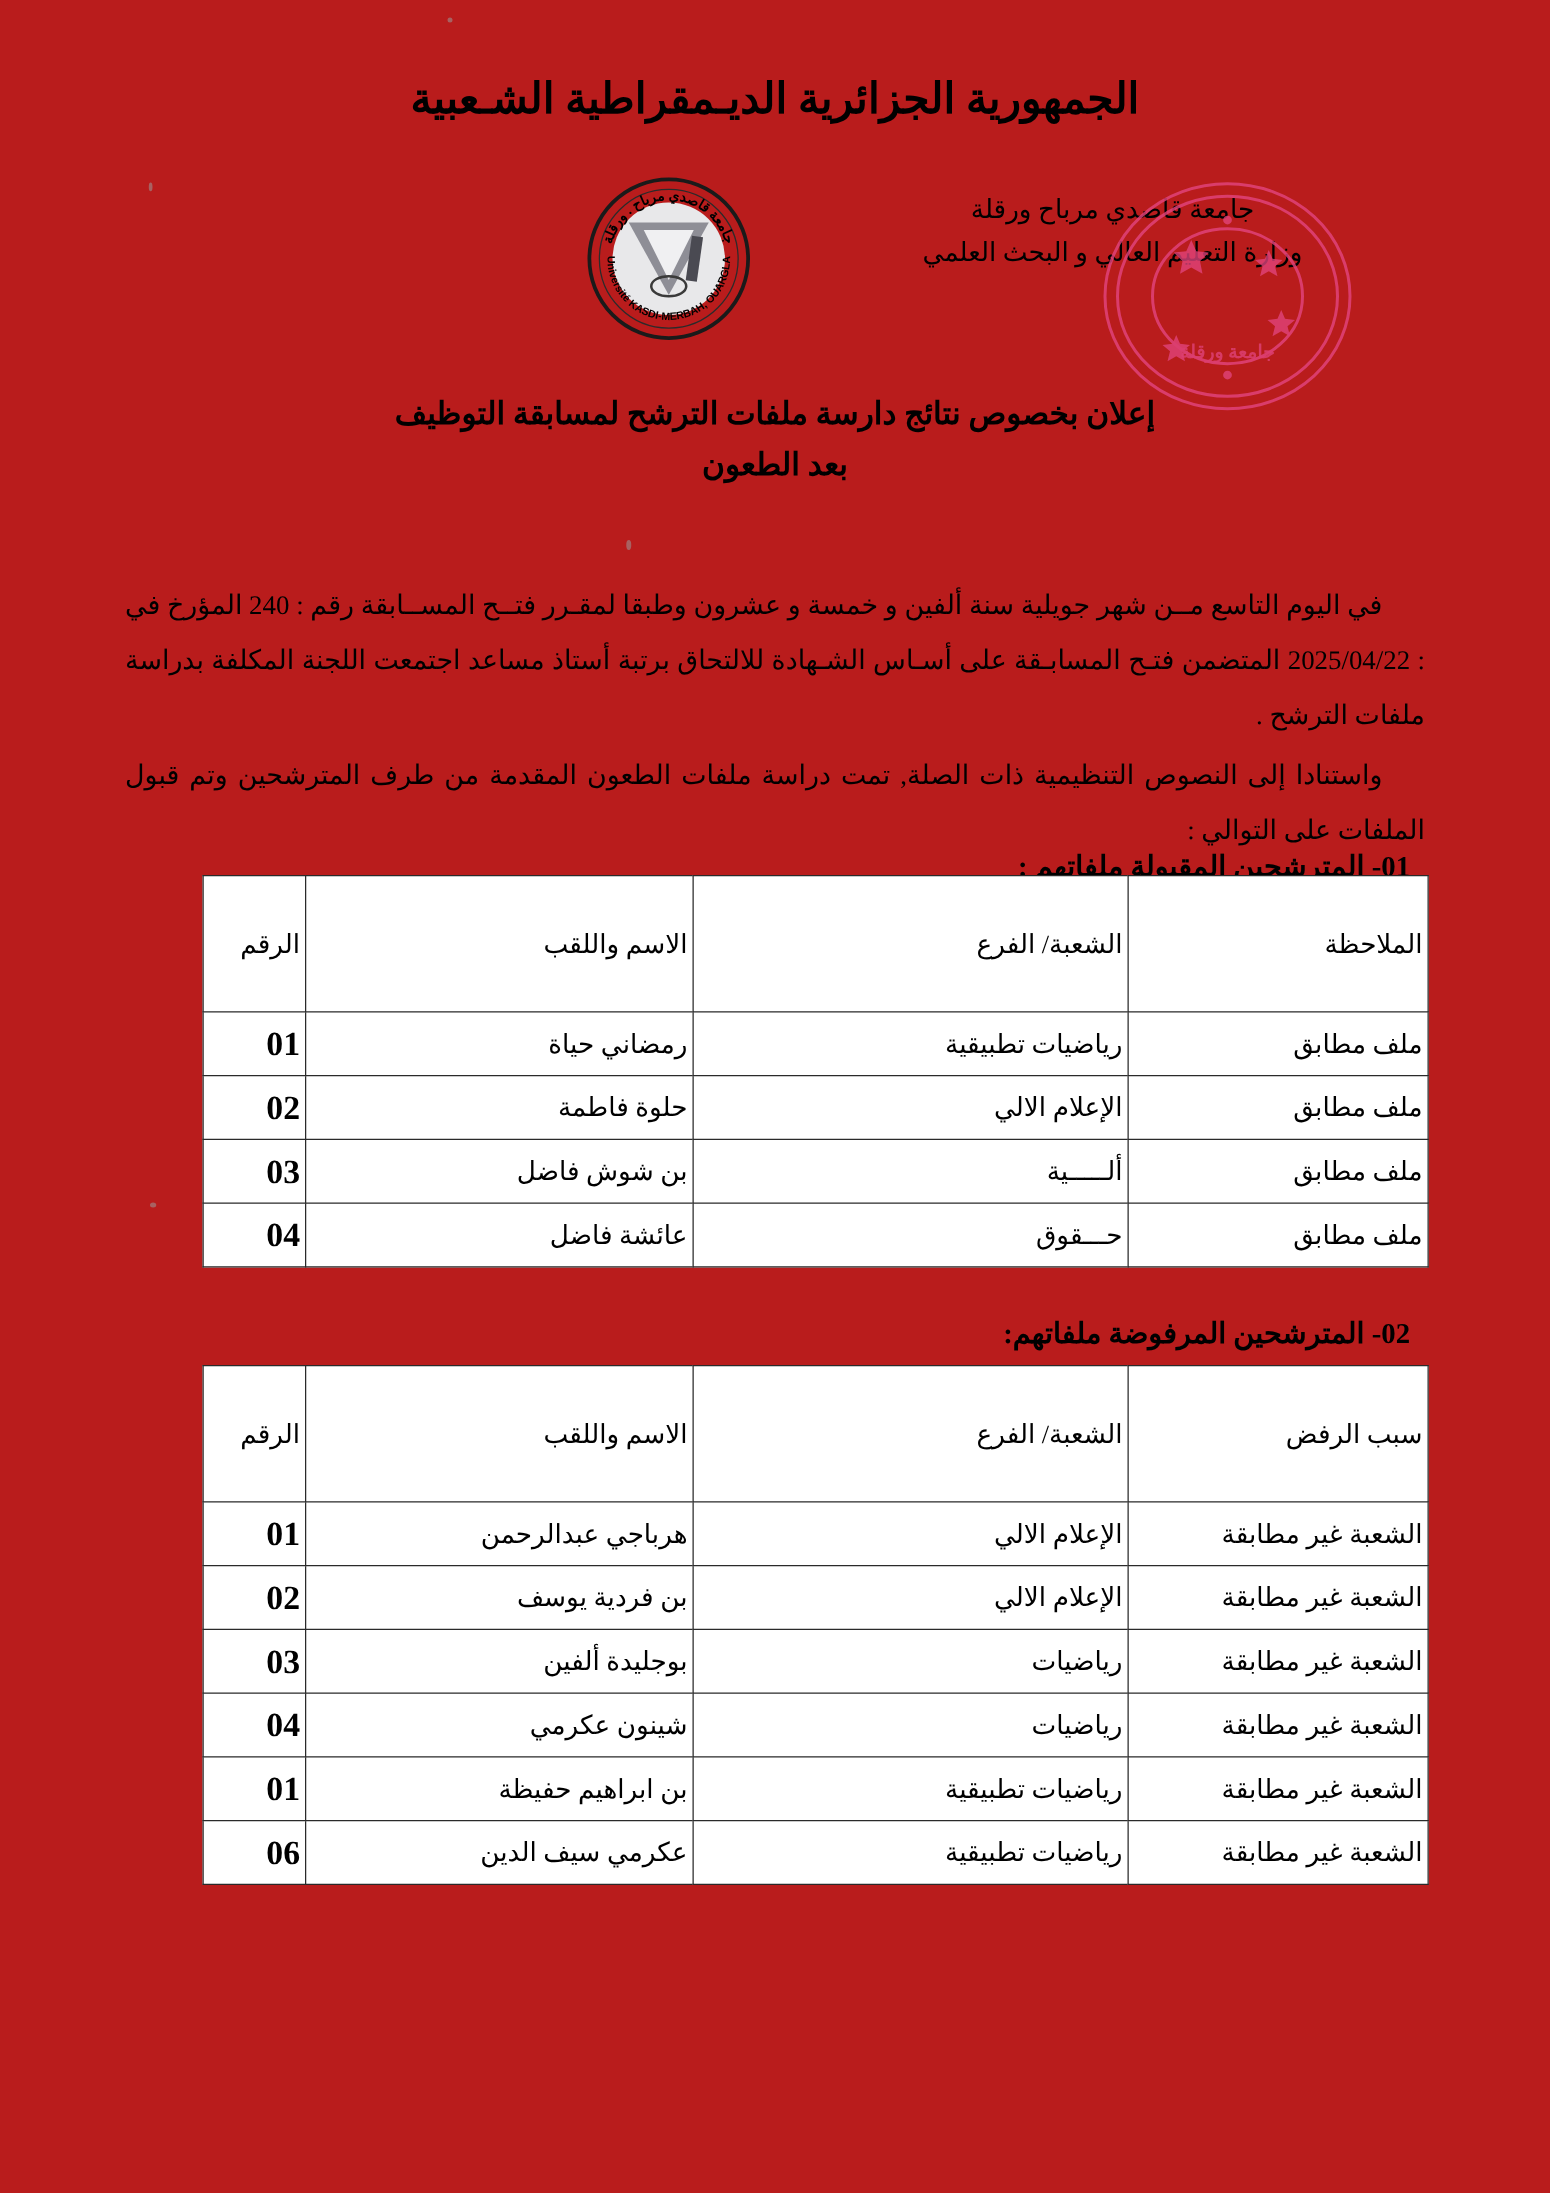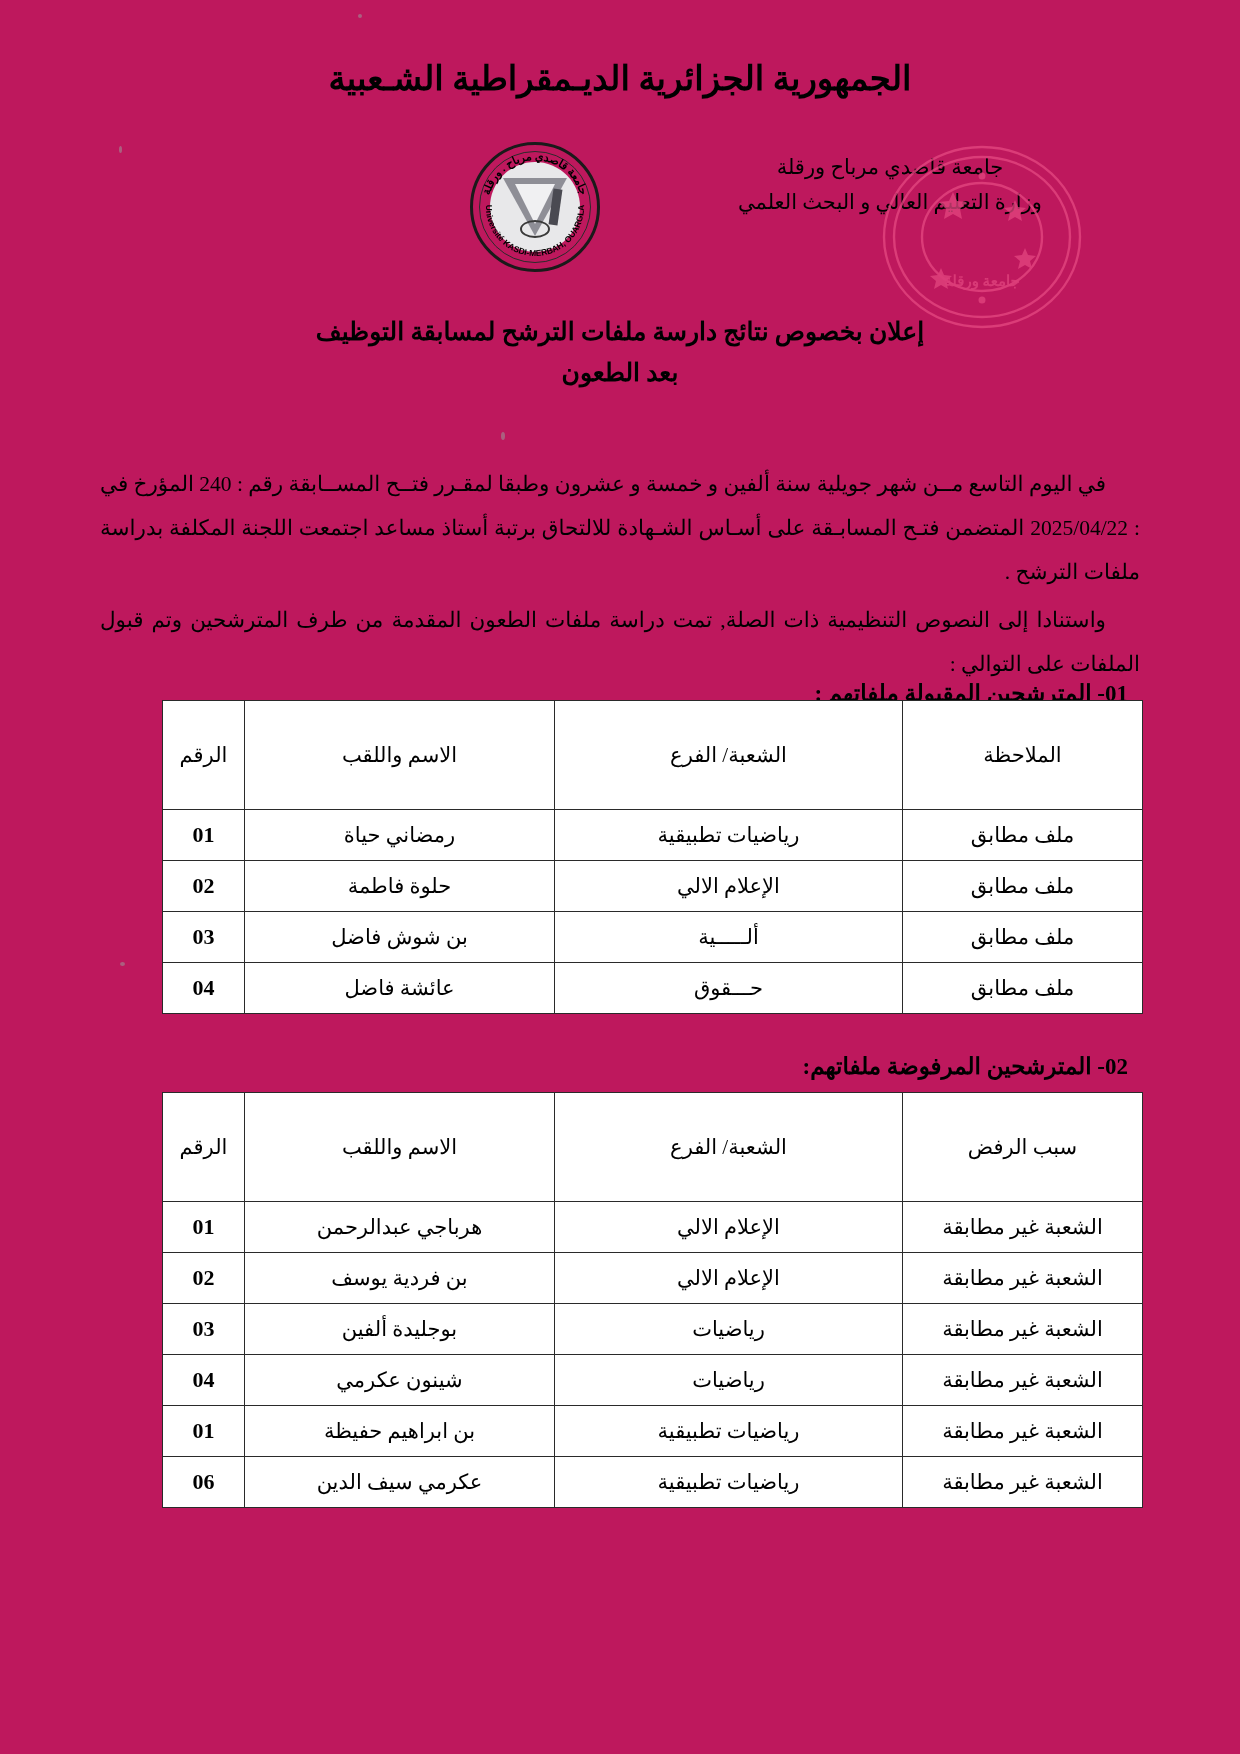--- a/index.html
+++ b/index.html
@@ -13,21 +13,21 @@
     position: relative;
     font-family: "Liberation Serif", "DejaVu Serif", serif;
     color: #000000;
     overflow: hidden;
   }
 
   .page {
     position: absolute;
     inset: 0;
     padding: 16px;
-    background: #be185d;
+    background: #b91c1c;
   }
 
   
   .speck {
     position: absolute;
     background: #9a9a9a;
     border-radius: 50%;
     opacity: .55;
   }
 
@@ -198,31 +198,31 @@
 
   
   table.res {
     position: absolute;
     border-collapse: collapse;
     table-layout: fixed;
     background: #fff;
   }
   table.res th, table.res td {
     border: 1.4px solid #2a2a2a;
-    text-align: center;
+    text-align: right;
     vertical-align: middle;
     font-size: 21px;
     padding: 6px 4px;
   }
   table.res th {
     font-weight: normal;
   }
   table.res td.idx {
     font-weight: bold;
-    font-size: 22px;
+    font-size: 27px;
   }
 
   #table-accepted {
     top: 700px;
     right: 97px;
     width: 980px;
   }
   #table-accepted thead th { height: 96px; }
   #table-accepted tbody td { height: 38px; }
 

